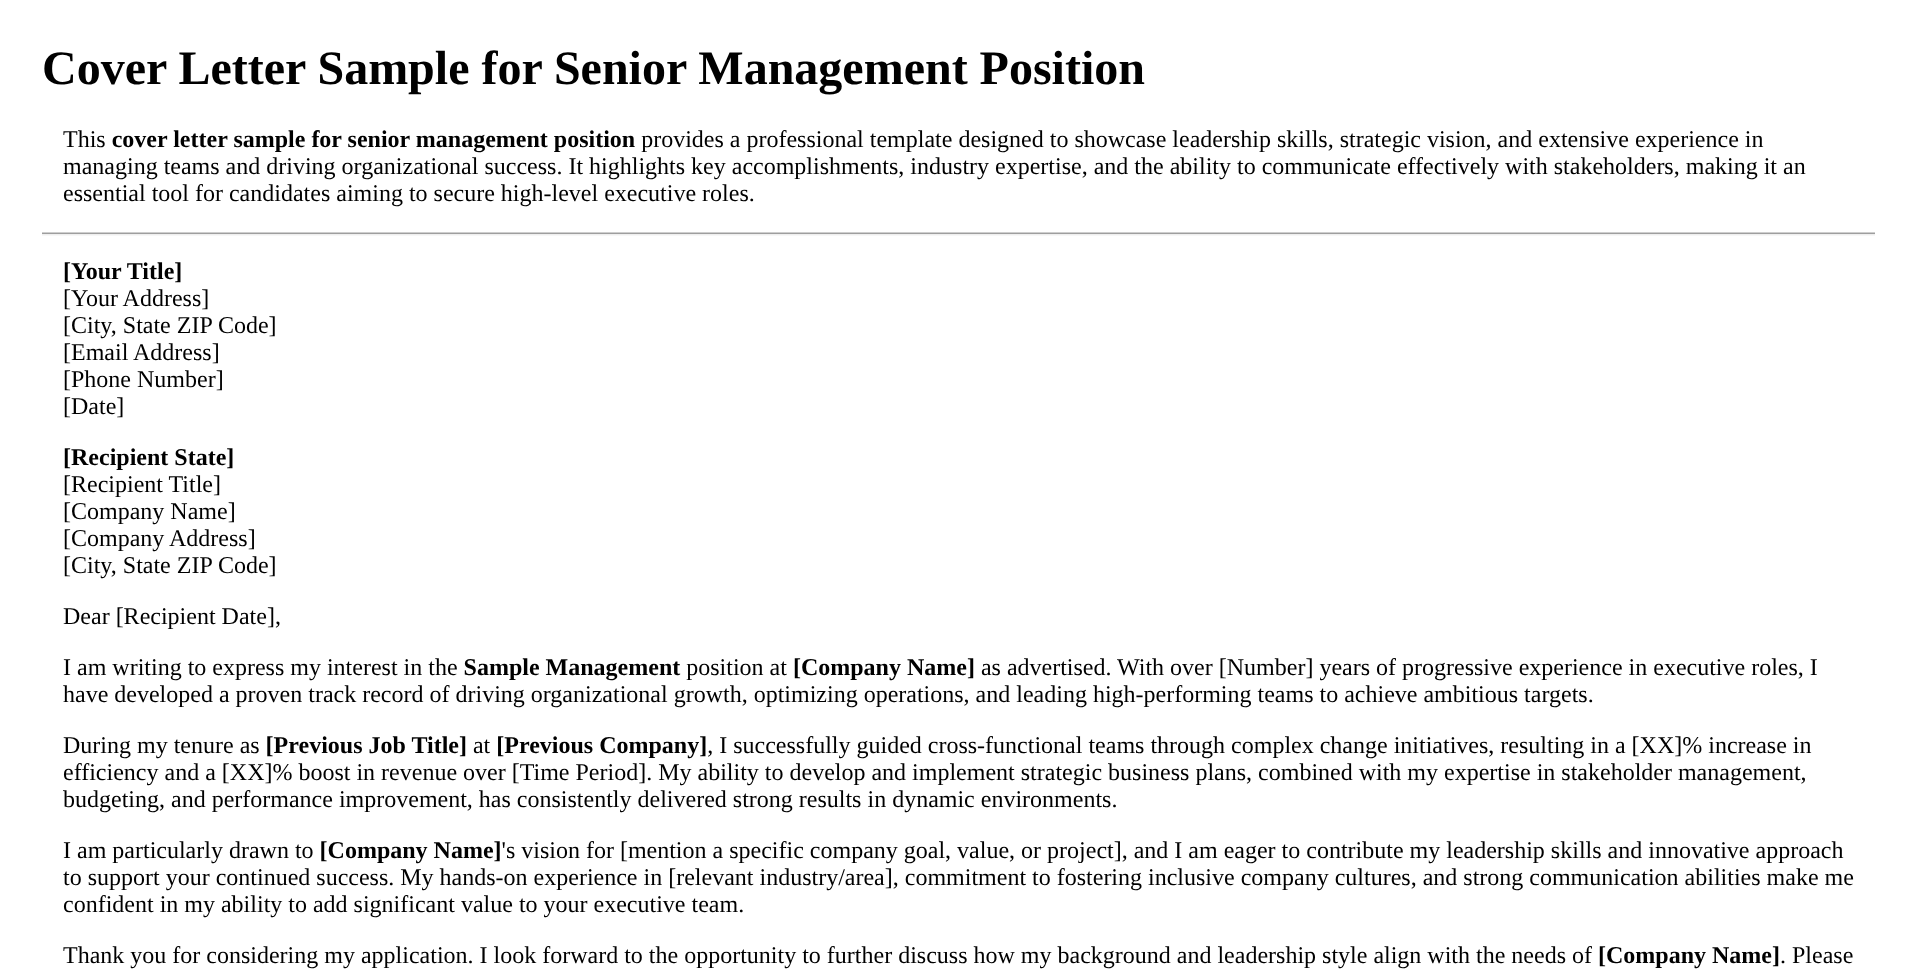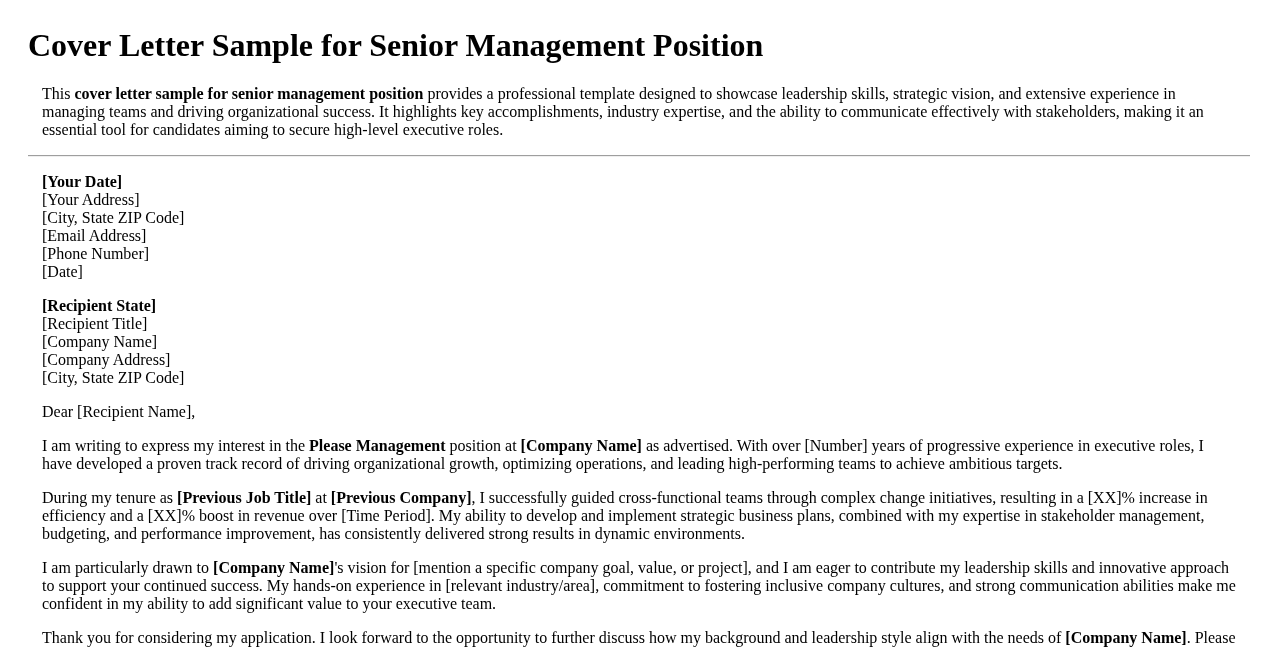--- a/index.html
+++ b/index.html
@@ -38,25 +38,25 @@
 </style>
 </head>
 <body>
 
 <h1 class="page-title">Cover Letter Sample for Senior Management Position</h1>
 
 <p>This <b>cover letter sample for senior management position</b> provides a professional template designed to showcase leadership skills, strategic vision, and extensive experience in managing teams and driving organizational success. It highlights key accomplishments, industry expertise, and the ability to communicate effectively with stakeholders, making it an essential tool for candidates aiming to secure high-level executive roles.</p>
 
 <hr class="section-divider" style="border-top-color: rgb(158, 158, 158);">
 
-<p><b>[Your Date]</b><br>[Your Address]<br>[City, State ZIP Code]<br>[Email Address]<br>[Phone Number]<br>[Date]</p>
+<p><b>[Your Title]</b><br>[Your Address]<br>[City, State ZIP Code]<br>[Email Address]<br>[Phone Number]<br>[Date]</p>
 
 <p><b>[Recipient State]</b><br>[Recipient Title]<br>[Company Name]<br>[Company Address]<br>[City, State ZIP Code]</p>
 
-<p>Dear [Recipient Name],</p>
+<p>Dear [Recipient Date],</p>
 
-<p>I am writing to express my interest in the <b>Please Management</b> position at <b>[Company Name]</b> as advertised. With over [Number] years of progressive experience in executive roles, I have developed a proven track record of driving organizational growth, optimizing operations, and leading high-performing teams to achieve ambitious targets.</p>
+<p>I am writing to express my interest in the <b>Sample Management</b> position at <b>[Company Name]</b> as advertised. With over [Number] years of progressive experience in executive roles, I have developed a proven track record of driving organizational growth, optimizing operations, and leading high-performing teams to achieve ambitious targets.</p>
 
 <p>During my tenure as <b>[Previous Job Title]</b> at <b>[Previous Company]</b>, I successfully guided cross-functional teams through complex change initiatives, resulting in a [XX]% increase in efficiency and a [XX]% boost in revenue over [Time Period]. My ability to develop and implement strategic business plans, combined with my expertise in stakeholder management, budgeting, and performance improvement, has consistently delivered strong results in dynamic environments.</p>
 
 <p>I am particularly drawn to <b>[Company Name]</b>'s vision for [mention a specific company goal, value, or project], and I am eager to contribute my leadership skills and innovative approach to support your continued success. My hands-on experience in [relevant industry/area], commitment to fostering inclusive company cultures, and strong communication abilities make me confident in my ability to add significant value to your executive team.</p>
 
 <p>Thank you for considering my application. I look forward to the opportunity to further discuss how my background and leadership style align with the needs of <b>[Company Name]</b>. Please</p>
 
 </body></html>

